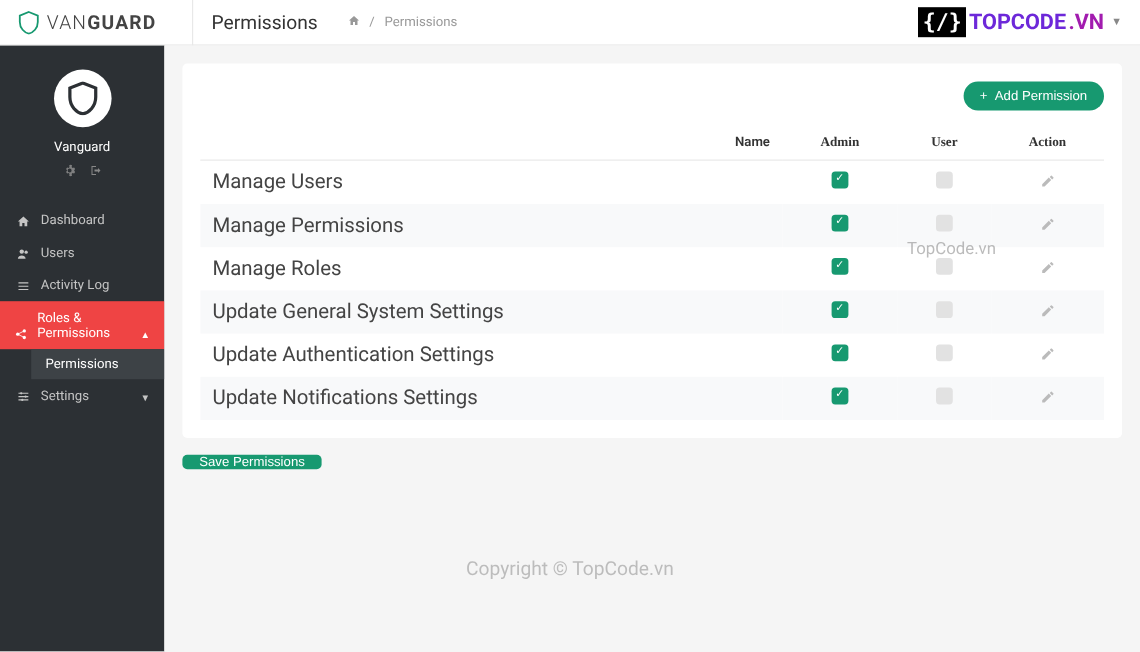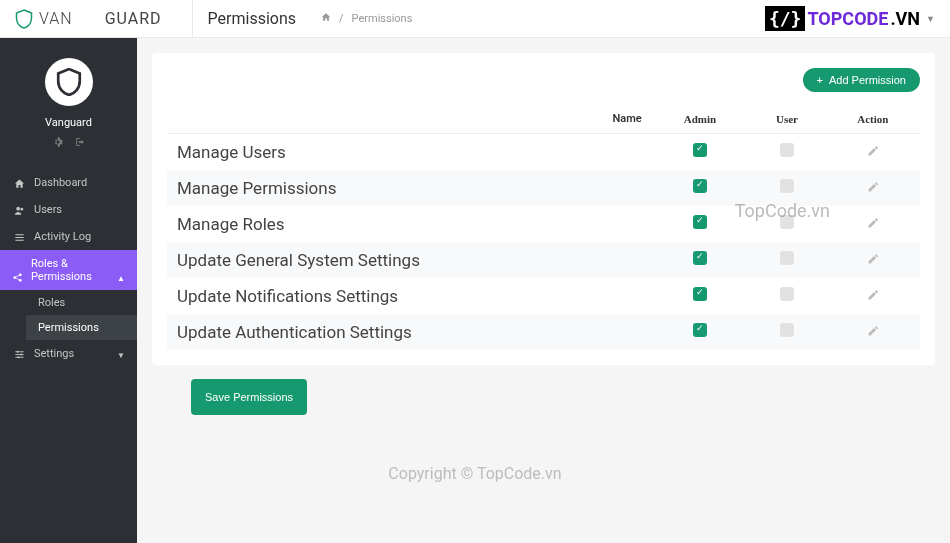--- a/index.html
+++ b/index.html
@@ -1,63 +1,63 @@
 <!DOCTYPE html>
 <html><head>
 <meta charset="utf-8">
 <style>
 * { margin: 0; padding: 0; box-sizing: border-box; }
 body { font-family: -apple-system, BlinkMacSystemFont, "Segoe UI", Roboto, sans-serif; font-size: 13px; background: #f5f5f5; width: 950px; height: 543px; overflow: hidden; }
 
 .topbar { height: 38px; background: #fff; border-bottom: 1px solid #e8e8e8; display: flex; align-items: center; padding: 0 15px; }
 .brand { display: flex; align-items: center; gap: 6px; font-size: 16px; font-weight: 300; letter-spacing: 1px; color: #444; }
 .brand-shield { width: 18px; height: 20px; }
-.brand b { font-weight: 400; margin-left: 32px; }
+.brand b { font-weight: 700; }
 .top-title { font-size: 16px; color: #333; margin-left: 30px; padding: 0 15px; border-left: 1px solid #e8e8e8; height: 38px; display: flex; align-items: center; }
 .breadcrumb { color: #999; font-size: 11px; margin-left: 10px; display: flex; align-items: center; gap: 8px; }
 .top-right { margin-left: auto; display: flex; align-items: center; }
 .watermark-logo { font-weight: 700; font-size: 18px; display: flex; align-items: center; gap: 2px; }
 .watermark-logo .bracket { background: #000; color: #fff; padding: 2px 4px; font-family: monospace; }
 .watermark-logo .red { color: #6d28d9; }
-.watermark-logo .black { color: #000000; }
+.watermark-logo .black { color: #a21caf; }
 
 .layout { display: flex; height: calc(100% - 38px); }
 .sidebar { width: 137px; background: #2c3034; color: #c5c5c5; display: flex; flex-direction: column; align-items: center; padding-top: 20px; }
 .avatar { width: 48px; height: 48px; border-radius: 50%; background: #fff; display: flex; align-items: center; justify-content: center; margin-bottom: 10px; }
 .avatar svg { width: 26px; height: 28px; }
 .profile-name { font-size: 11px; color: #fff; margin-bottom: 8px; }
 .profile-icons { display: flex; gap: 12px; color: #888; font-size: 10px; margin-bottom: 20px; }
 
 .nav { width: 100%; }
 .nav-item { display: flex; align-items: flex-end; gap: 8px; padding: 7px 12px; font-size: 11px; color: #c5c5c5; cursor: pointer; }
 .nav-item .icon { width: 14px; display: flex; justify-content: center; }
-.nav-item.active { background: #8b5cf6; color: #fff; }
+.nav-item.active { background: #ef4444; color: #fff; }
 .nav-sub { padding-left: 26px; }
 .nav-sub .nav-item { padding: 6px 12px; font-size: 11px; }
 .nav-sub .nav-item.active { background: #3d4246; }
 .chev { margin-left: auto; font-size: 8px; }
 
 .main { flex: 1; padding: 15px; background: #f5f5f5; overflow: auto; }
 .card { background: #fff; border-radius: 4px; padding: 15px; }
 .card-top { display: flex; justify-content: flex-end; margin-bottom: 12px; }
 .btn { border: none; border-radius: 16px; padding: 6px 14px; font-size: 11px; cursor: pointer; display: inline-flex; align-items: center; gap: 6px; }
 .btn-green { background: #179970; color: #fff; }
-.btn-save { border-radius: 4px; padding: 12px 14px; margin-top: 14px; margin-left: 39px; }
+.btn-save { border-radius: 4px; padding: 0 14px; margin-top: 14px; }
 
 table { width: 100%; border-collapse: collapse; }
 th { text-align: right; font-size: 11px; font-weight: 600; color: #333; padding: 8px 10px; border-bottom: 1px solid #eee; }
 td { font-size: 17px; color: #444; padding: 8px 10px; }
 tbody tr:nth-child(even) { background: #f8f9fa; }
 th.center, td.center { text-align: center; font-family: Liberation Serif, serif; }
 .chk { display: inline-block; width: 14px; height: 14px; border-radius: 3px; background: #e2e2e2; position: relative; }
 .chk.on { background: #179970; }
 .chk.on::after { content: "✓"; color: #fff; font-size: 9px; position: absolute; left: 3px; top: 0; }
 .edit-ic { color: #bbb; }
 
-.wm-center { position: absolute; top: 200px; right: 120px; color: rgba(120,120,120,.5); font-size: 18px; pointer-events: none; }
+.wm-center { position: absolute; top: 200px; right: 120px; color: rgba(120,120,120,.5); font-size: 14px; pointer-events: none; }
 .wm-bottom { position: absolute; bottom: 60px; left: 50%; transform: translateX(-50%); color: rgba(120,120,120,.45); font-size: 16px; pointer-events: none; }
 </style>
 </head>
 <body>
 
 <div class="topbar">
   <div class="brand">
     <svg class="brand-shield" viewBox="0 0 24 26">
         <path d="M12 1 L22 5 L22 12 C22 19 17 24 12 25 C7 24 2 19 2 12 L2 5 Z" fill="none" stroke="#179970" stroke-width="2"></path>
       </svg>
@@ -137,23 +137,20 @@
               <circle cx="6" cy="12" r="3"></circle>
               <circle cx="18" cy="6" r="3"></circle>
               <circle cx="18" cy="18" r="3"></circle>
               <path d="M8 11l8-4M8 13l8 4" stroke="#fff" stroke-width="1.5"></path>
             </svg>
           </span>
         <span>Roles &amp; Permissions</span>
         <span class="chev">▲</span>
       </div>
       <div class="nav-sub">
-        <div class="nav-item">
-          <span>Roles</span>
-        </div>
         <div class="nav-item active">
           <span>Permissions</span>
         </div>
       </div>
       <div class="nav-item">
         <span class="icon">
             <svg width="11" height="11" viewBox="0 0 24 24" fill="#c5c5c5">
               <path d="M3 6h18M3 12h18M3 18h18" stroke="#c5c5c5" stroke-width="2"></path>
               <circle cx="8" cy="6" r="2"></circle>
               <circle cx="16" cy="12" r="2"></circle>
@@ -210,29 +207,29 @@
             </tr>
             <tr>
               <td>Update General System Settings</td>
               <td class="center"><span class="chk on"></span></td>
               <td class="center"><span class="chk "></span></td>
               <td class="center"><span class="edit-ic"><svg width="12" height="12" viewBox="0 0 24 24" fill="#bbb">
                     <path d="M3 17v4h4l11-11-4-4L3 17zm18-12l-2-2a1 1 0 00-1.4 0l-2 2 4 4 2-2a1 1 0 000-1.4z"></path>
                   </svg></span></td>
             </tr>
             <tr>
+              <td>Update Authentication Settings</td>
+              <td class="center"><span class="chk on"></span></td>
+              <td class="center"><span class="chk "></span></td>
+              <td class="center"><span class="edit-ic"><svg width="12" height="12" viewBox="0 0 24 24" fill="#bbb">
+                    <path d="M3 17v4h4l11-11-4-4L3 17zm18-12l-2-2a1 1 0 00-1.4 0l-2 2 4 4 2-2a1 1 0 000-1.4z"></path>
+                  </svg></span></td>
+            </tr>
+            <tr>
               <td>Update Notifications Settings</td>
-              <td class="center"><span class="chk on"></span></td>
-              <td class="center"><span class="chk "></span></td>
-              <td class="center"><span class="edit-ic"><svg width="12" height="12" viewBox="0 0 24 24" fill="#bbb">
-                    <path d="M3 17v4h4l11-11-4-4L3 17zm18-12l-2-2a1 1 0 00-1.4 0l-2 2 4 4 2-2a1 1 0 000-1.4z"></path>
-                  </svg></span></td>
-            </tr>
-            <tr>
-              <td>Update Authentication Settings</td>
               <td class="center"><span class="chk on"></span></td>
               <td class="center"><span class="chk "></span></td>
               <td class="center"><span class="edit-ic"><svg width="12" height="12" viewBox="0 0 24 24" fill="#bbb">
                     <path d="M3 17v4h4l11-11-4-4L3 17zm18-12l-2-2a1 1 0 00-1.4 0l-2 2 4 4 2-2a1 1 0 000-1.4z"></path>
                   </svg></span></td>
             </tr>
           </tbody>
       </table>
     </div>
     <button class="btn btn-green btn-save">

